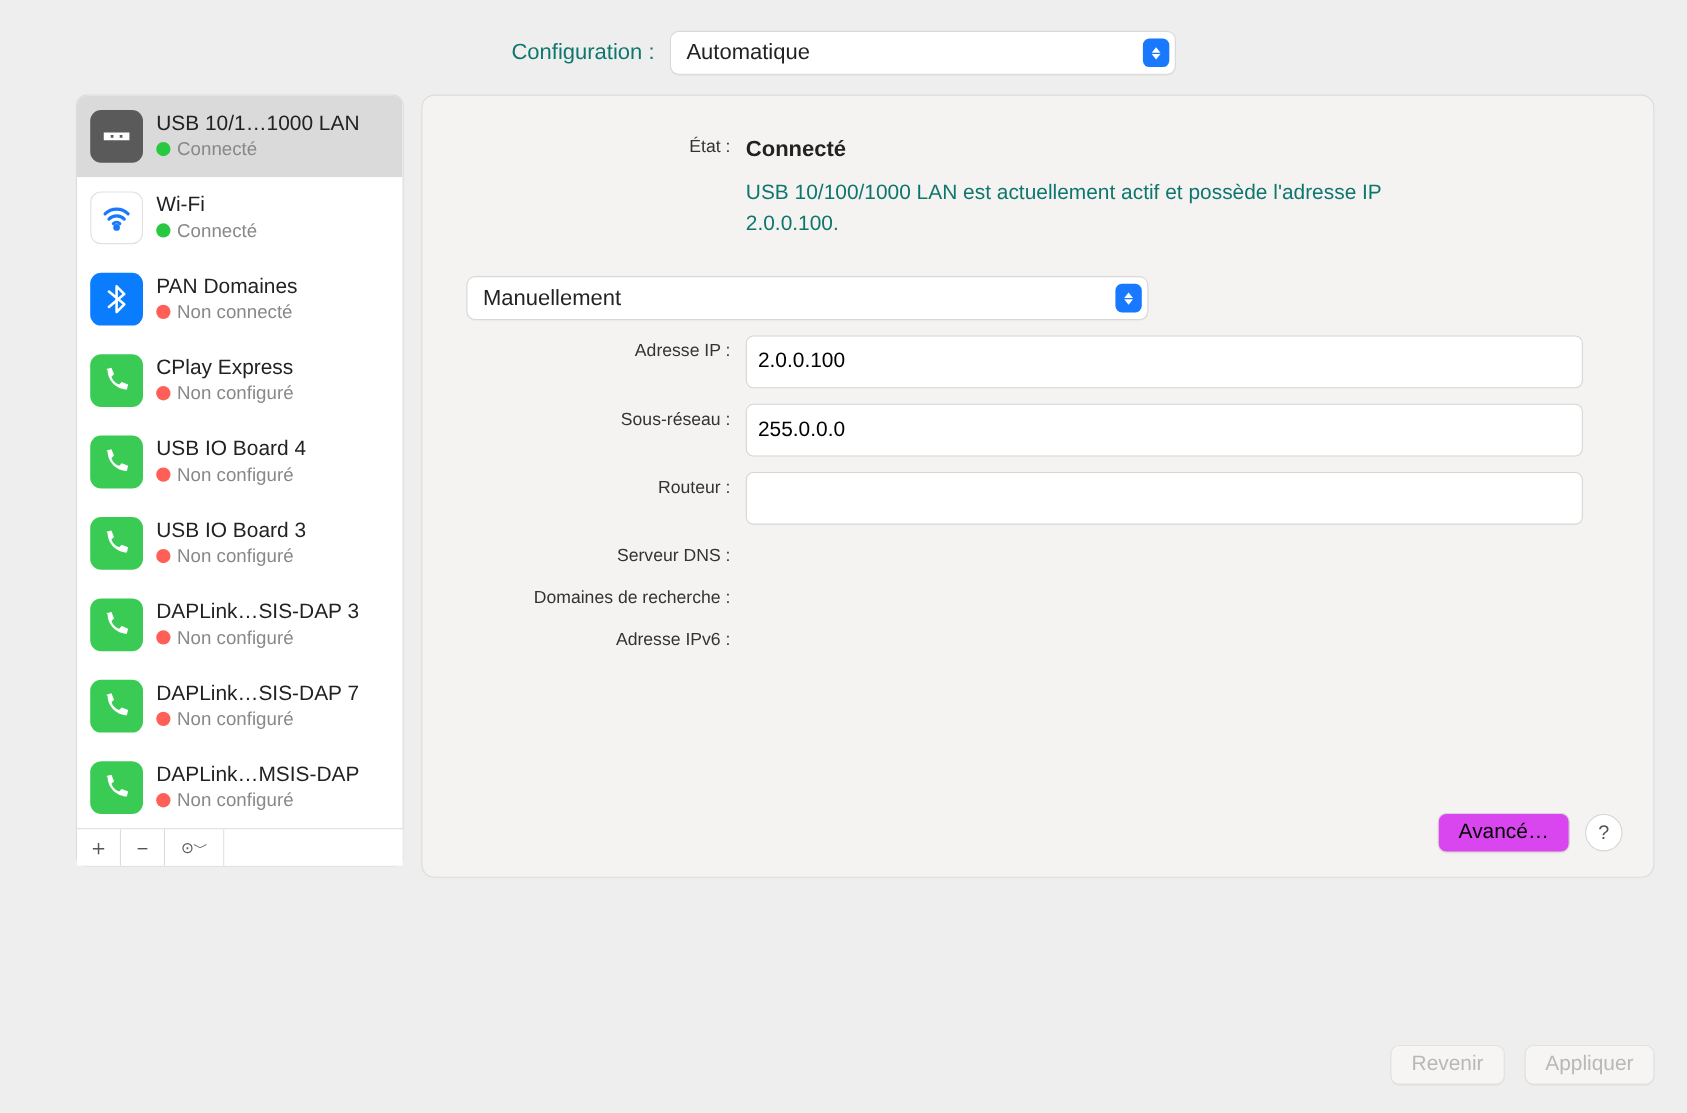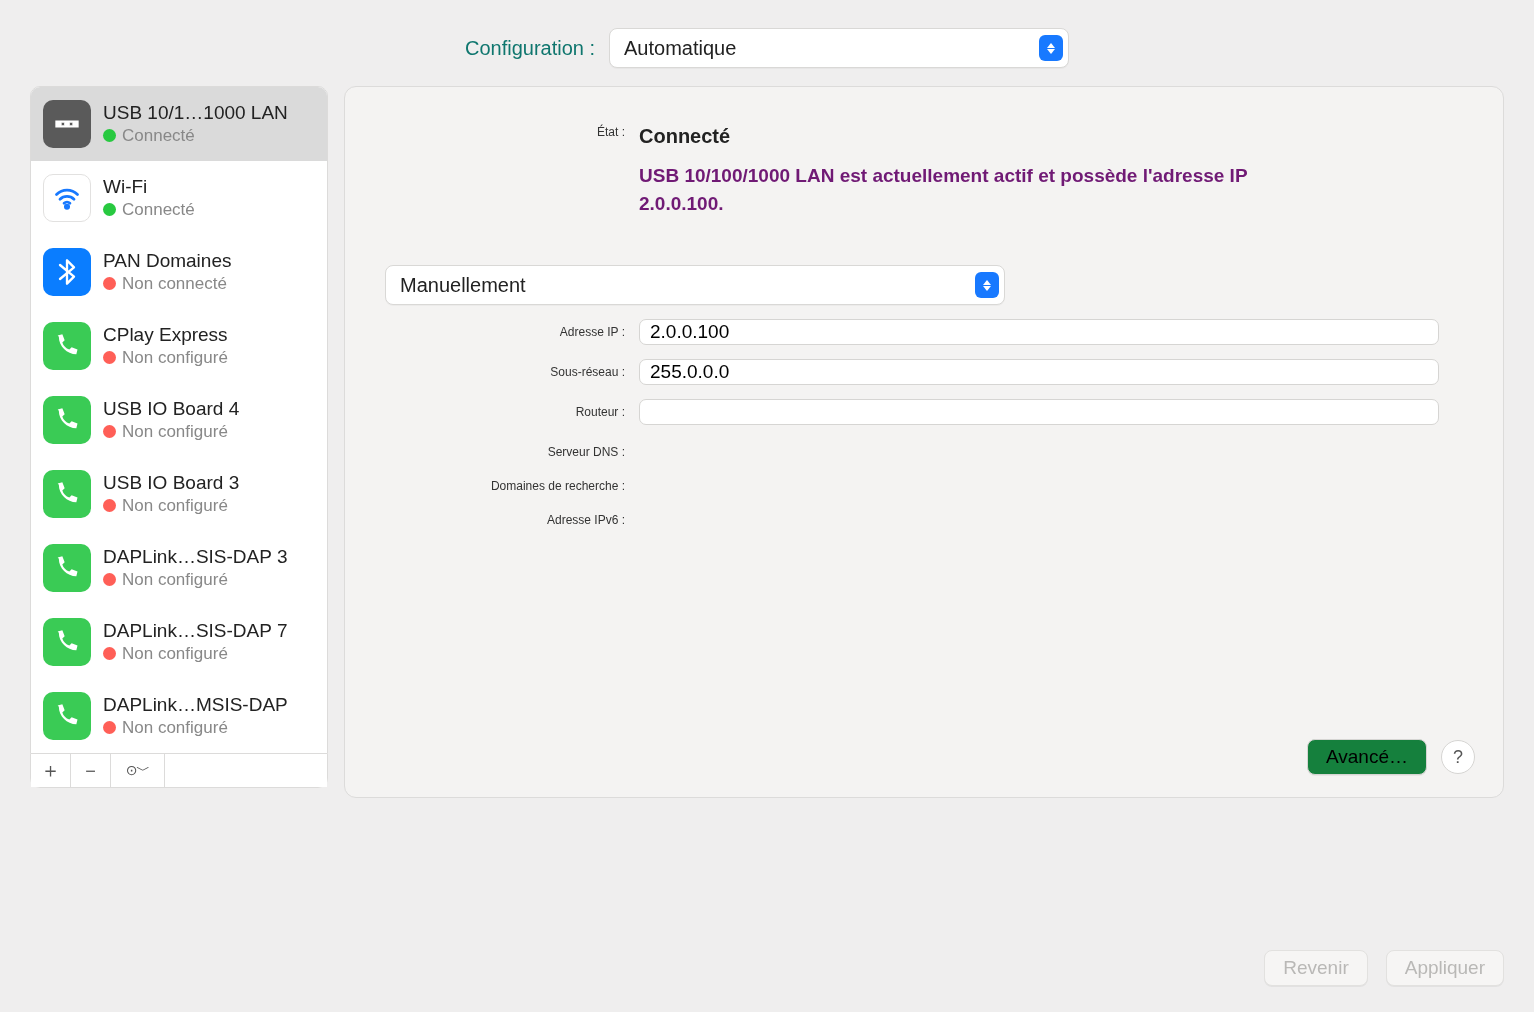--- a/index.html
+++ b/index.html
@@ -61,20 +61,21 @@
 
   .main {
     display: flex;
     gap: 16px;
     padding: 0 30px;
   }
   .sidebar {
     width: 298px;
     display:flex;
     flex-direction:column;
+    margin-left:39px;
   }
   .service-list {
     background:#fff;
     border:1px solid #dcdbda;
     border-top-left-radius:10px;
     border-top-right-radius:10px;
     overflow:hidden;
     flex:0 0 auto;
   }
   .service-item {
@@ -139,58 +140,57 @@
   }
   .row {
     display:flex;
     align-items:flex-start;
     gap:14px;
     margin-bottom: 14px;
   }
   .row .lbl {
     width: 240px;
     text-align:right;
-    font-size:12px;
+    font-size:16px;
     color:#333;
     padding-top:6px;
   }
   .row .val {
     flex:1;
     font-size:20px;
     padding-top:6px;
   }
   .val.bold { font-weight:600; }
   .desc {
     font-size:19px;
-    color:#701a75;
+    color:#0f766e;
     line-height:1.45;
     margin-left: 254px;
-    margin-bottom: 48px;
+    margin-bottom: 34px;
     max-width: 640px;
-    font-weight: bold;
   }
   .textfield {
     flex:1;
-    height:26px;
+    height:48px;
     background:#fff;
     border:1px solid #d6d5d3;
     border-radius:7px;
     padding:0 10px;
     font-size:19px;
   }
   .bottom-right {
     position:absolute;
     right:28px;
     bottom:22px;
     display:flex;
     gap:14px;
     align-items:center;
   }
   .btn {
-    background:#15803d;
+    background:#d946ef;
     border:1px solid #d6d5d3;
     border-radius:8px;
     padding:6px 18px;
     font-size:19px;
     box-shadow: 0 1px 0 rgba(0,0,0,0.05);
   }
   .help-btn {
     width:34px;height:34px;
     border-radius:50%;
     background:#fff;

